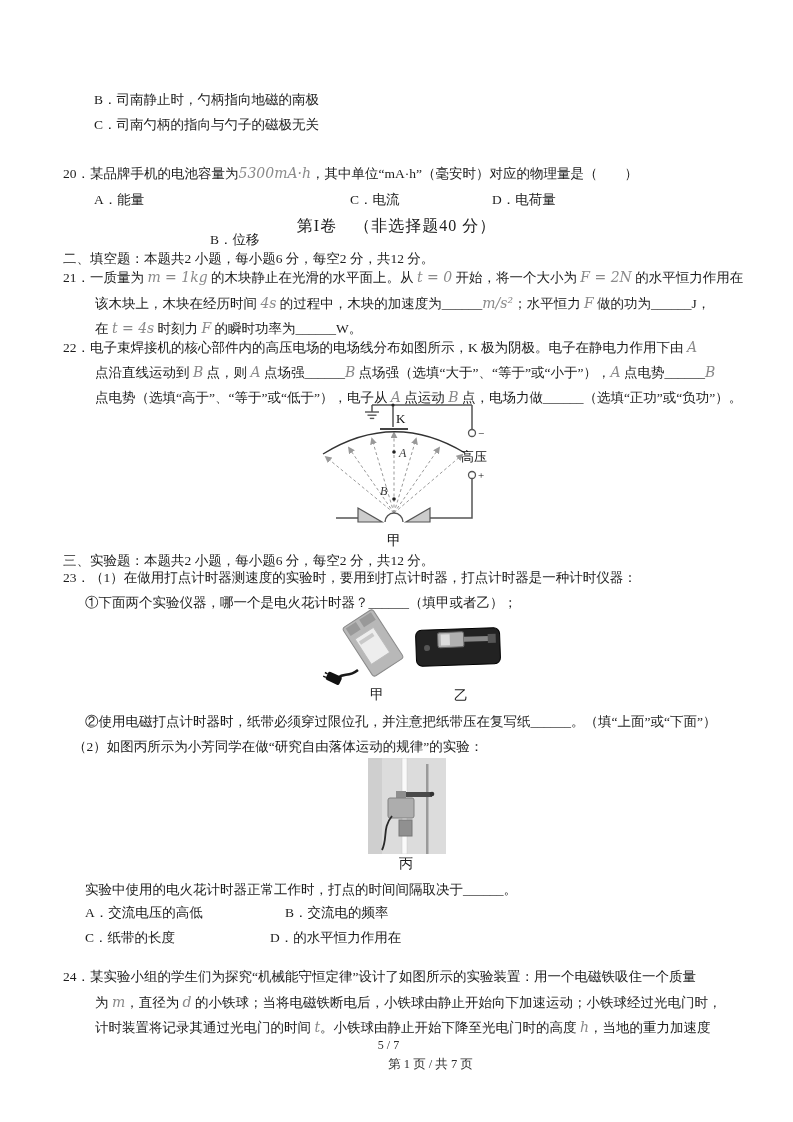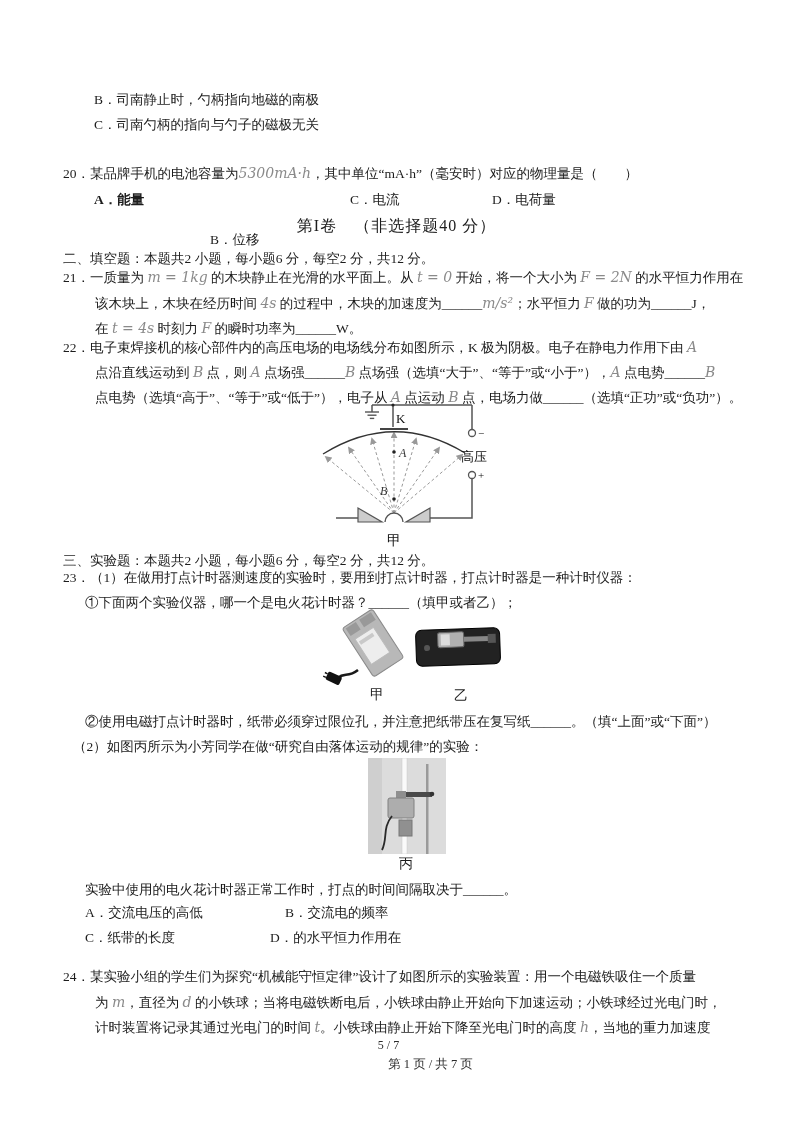--- a/index.html
+++ b/index.html
@@ -24,21 +24,21 @@
 </head>
 <body>
 
 <div id="page">
 
   <div class="line" style="left:94px;top:90px;">B．司南静止时，勺柄指向地磁的南极</div>
   <div class="line" style="left:94px;top:115px;">C．司南勺柄的指向与勺子的磁极无关</div>
 
   <div class="line" style="left:63px;top:163px;"><span>20．某品牌手机的电池容量为</span><span class="math">5300mA·h</span><span>，其中单位“mA·h”（毫安时）对应的物理量是（　　）</span></div>
   <div class="line optline" style="left:94px;top:190px;width:640px;height:20px;">
-    <span style="left:0;font-weight:bold;">A．能量</span>
+    <span style="left:0;">A．能量</span>
     <span style="left:116px;margin-top:40px;">B．位移</span>
     <span style="left:256px;">C．电流</span>
     <span style="left:398px;">D．电荷量</span>
   </div>
 
   <div class="heading" style="top:216px;">第I卷　（非选择题40 分）</div>
   <div class="line" style="left:63px;top:249px;">二、填空题：本题共2 小题，每小题6 分，每空2 分，共12 分。</div>
 
   <div class="line" style="left:63px;top:267px;"><span>21．一质量为 </span><span class="math">m = 1kg</span><span> 的木块静止在光滑的水平面上。从 </span><span class="math">t = 0</span><span> 开始，将一个大小为 </span><span class="math">F = 2N</span><span> 的水平恒力作用在</span></div>
   <div class="line" style="left:95px;top:293px;"><span>该木块上，木块在经历时间 </span><span class="math">4s</span><span> 的过程中，木块的加速度为______</span><span class="math">m/s²</span><span>；水平恒力 </span><span class="math">F</span><span> 做的功为______J，</span></div>

